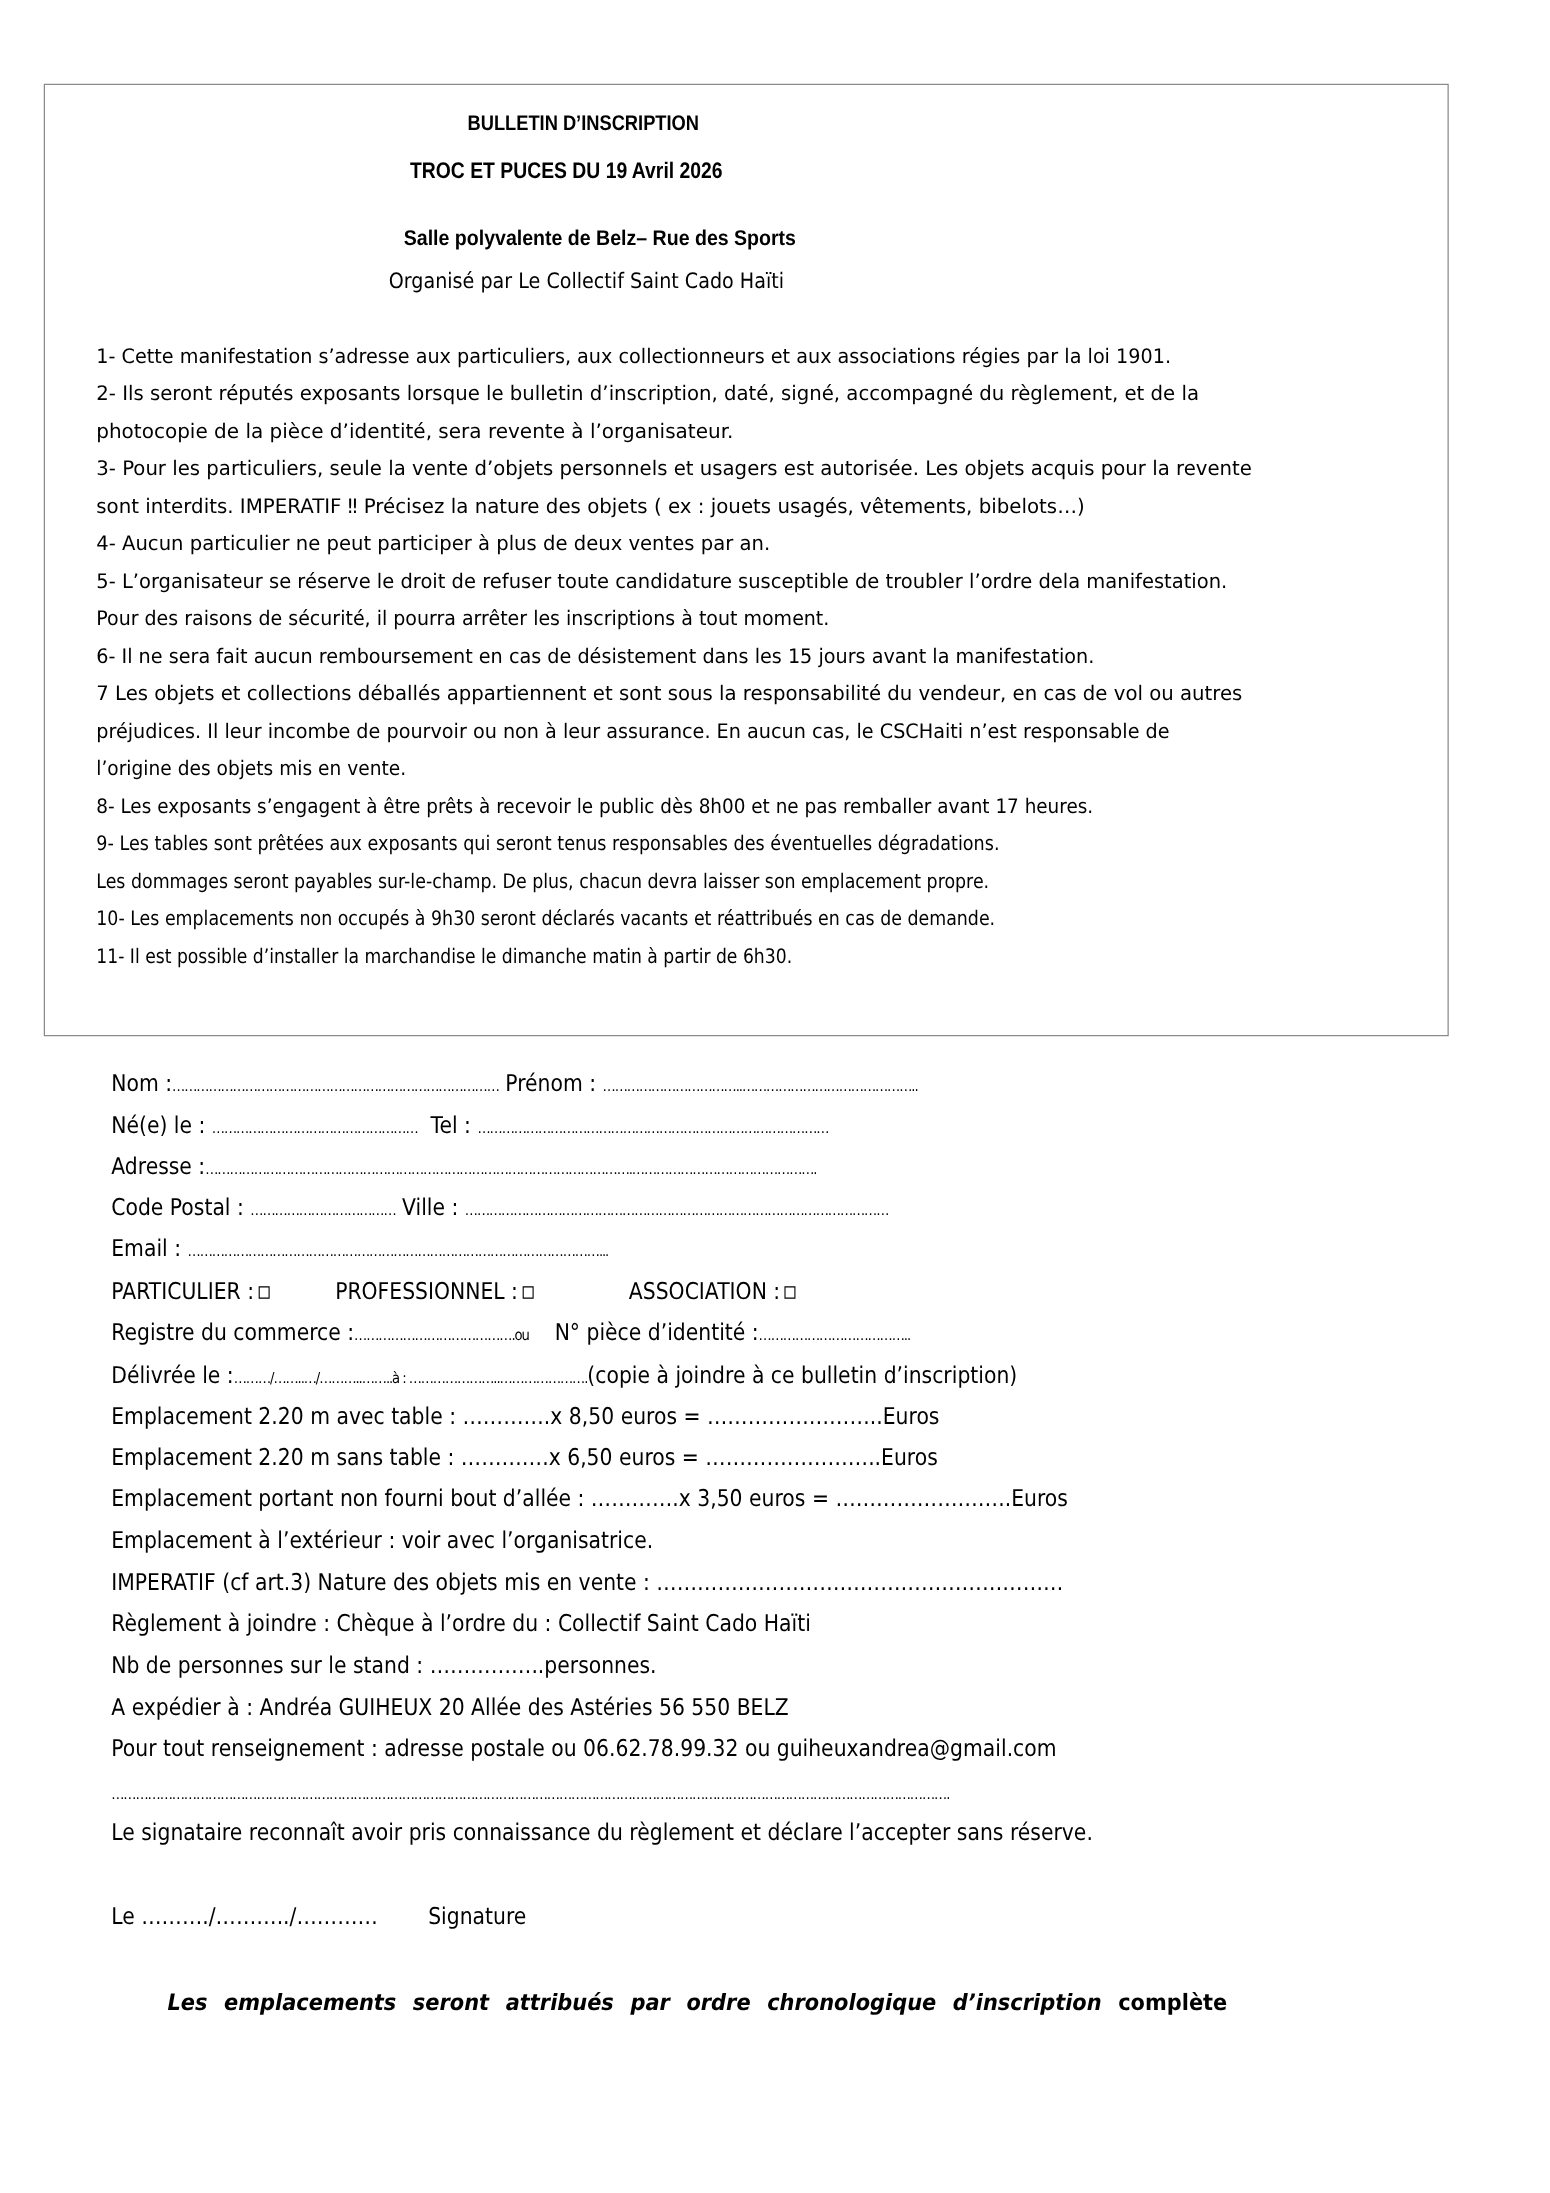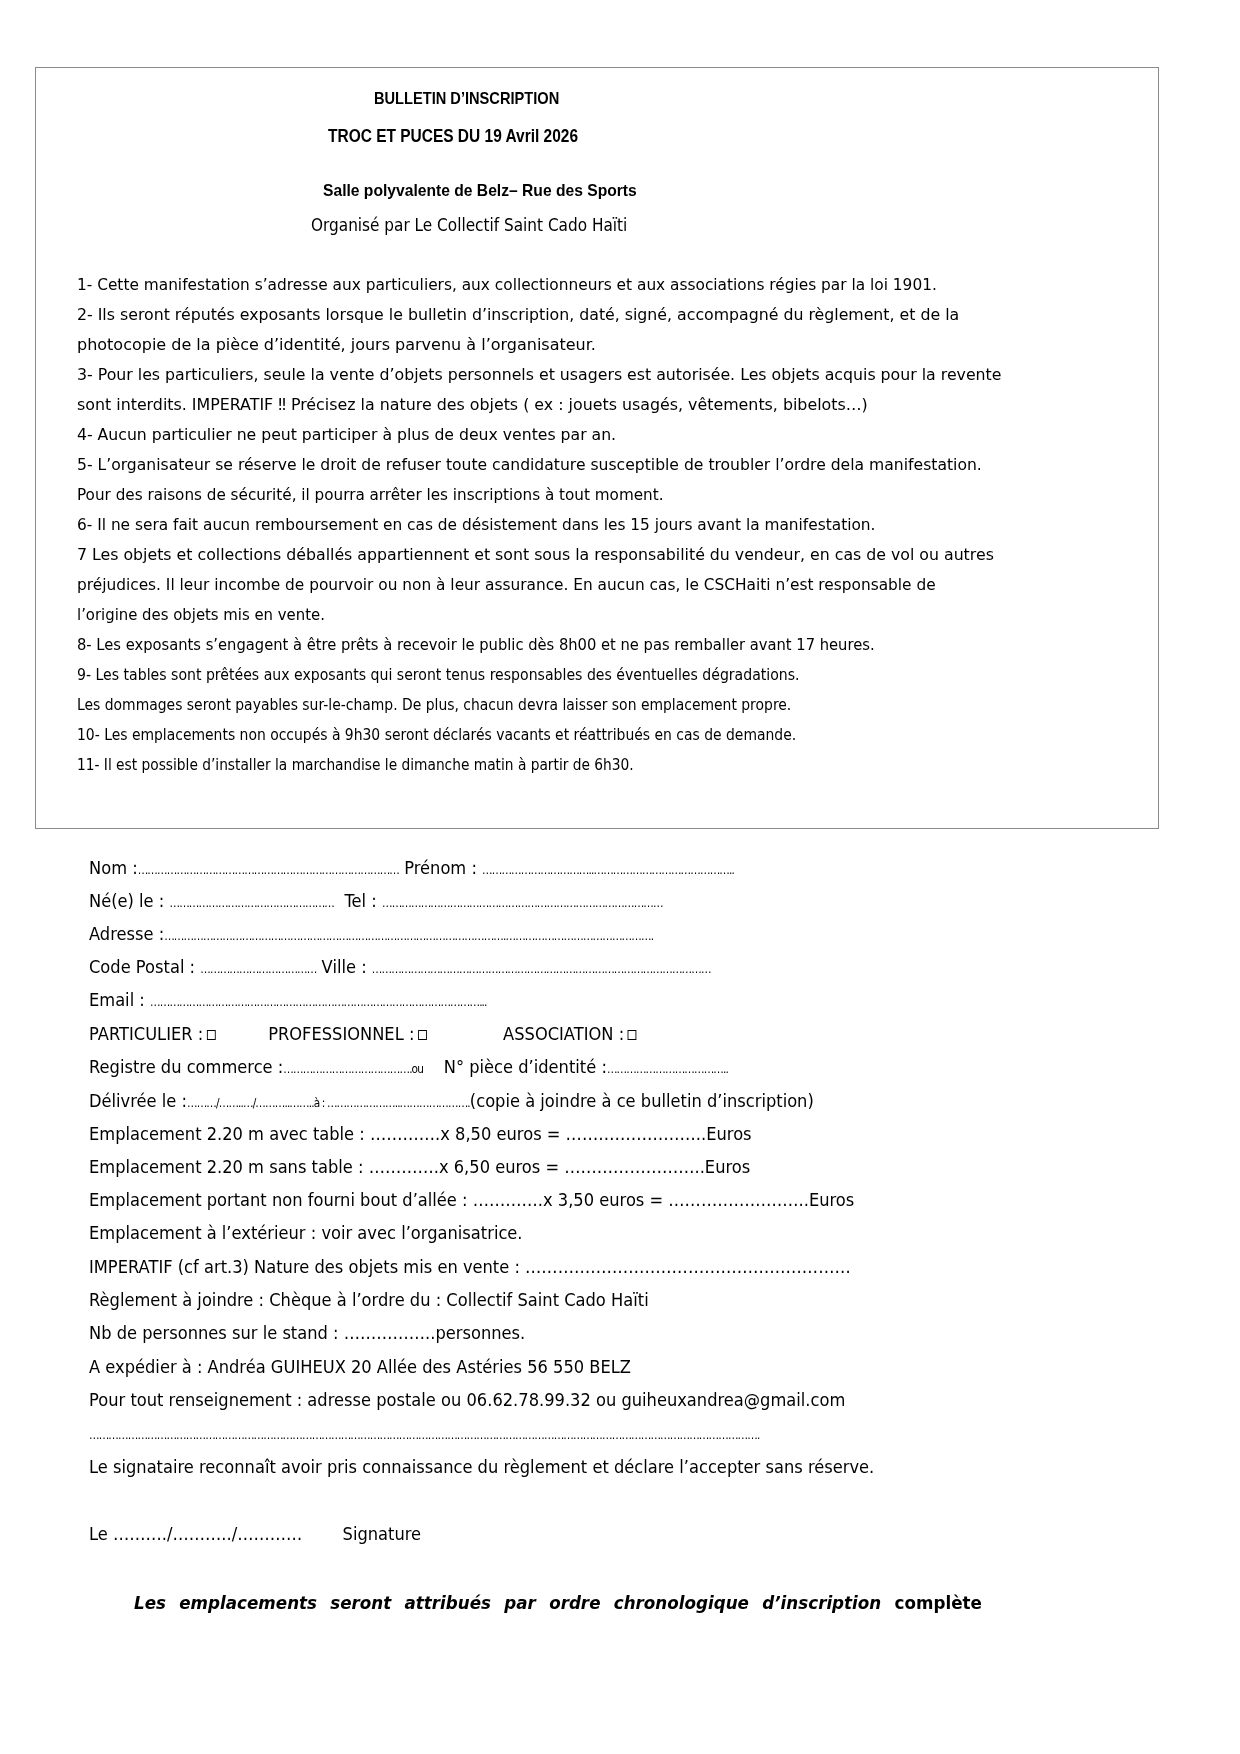--- a/index.html
+++ b/index.html
@@ -46,21 +46,21 @@
 
 <div class="rules-box"></div>
 
 <div class="hdr h1">BULLETIN D’INSCRIPTION</div>
 <div class="hdr h2">TROC  ET  PUCES  DU  19 Avril 2026</div>
 <div class="hdr h3">Salle polyvalente de Belz– Rue des Sports</div>
 <div class="hdr h4">Organisé par Le Collectif Saint Cado Haïti</div>
 
 <div class="rule" style="top:275px;transform:scaleX(0.96)">1- Cette manifestation s’adresse aux particuliers, aux collectionneurs et aux associations régies par la loi 1901.</div>
 <div class="rule" style="top:305px;transform:scaleX(0.985)">2- Ils seront réputés exposants lorsque le bulletin d’inscription, daté, signé, accompagné du règlement, et de la</div>
-<div class="rule" style="top:335px;transform:scaleX(1.0)">photocopie de la pièce d’identité, jours parvenu à l’organisateur.</div>
+<div class="rule" style="top:335px;transform:scaleX(1.0)">photocopie de la pièce d’identité, sera revente à l’organisateur.</div>
 <div class="rule" style="top:365px;transform:scaleX(0.985)">3- Pour les particuliers, seule la vente d’objets personnels et usagers est autorisée. Les objets acquis pour  la revente</div>
 <div class="rule" style="top:395px;transform:scaleX(0.99)">sont interdits. IMPERATIF ‼ Précisez la nature des objets ( ex : jouets usagés, vêtements, bibelots…)</div>
 <div class="rule" style="top:425px;transform:scaleX(0.98)">4- Aucun particulier ne peut participer à plus de deux ventes par an.</div>
 <div class="rule" style="top:455px;transform:scaleX(0.975)">5- L’organisateur se réserve le droit de refuser toute candidature susceptible de troubler l’ordre dela manifestation.</div>
 <div class="rule" style="top:485px;transform:scaleX(0.95)">Pour des raisons de sécurité, il pourra arrêter les inscriptions à tout moment.</div>
 <div class="rule" style="top:515px;transform:scaleX(0.96)">6- Il ne sera fait aucun remboursement en cas de désistement dans les 15 jours avant la manifestation.</div>
 <div class="rule" style="top:545px;transform:scaleX(0.985)">7 Les objets et collections déballés appartiennent et sont sous la responsabilité du vendeur, en cas de vol ou autres</div>
 <div class="rule" style="top:575px;transform:scaleX(0.96)">préjudices. Il leur incombe de pourvoir ou non à leur assurance. En aucun cas, le CSCHaiti n’est responsable de</div>
 <div class="rule" style="top:605px;transform:scaleX(0.93)">l’origine des objets mis en vente.</div>
 <div class="rule" style="top:635px;transform:scaleX(0.92)">8- Les exposants s’engagent à être prêts à recevoir le public dès 8h00 et ne pas remballer avant 17 heures.</div>

